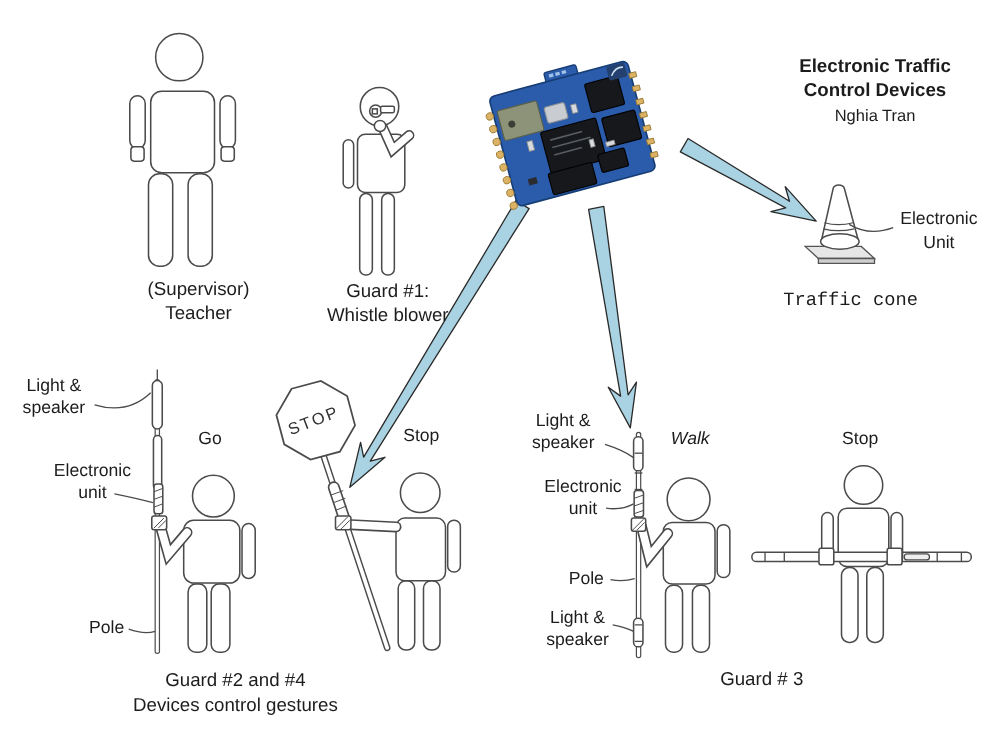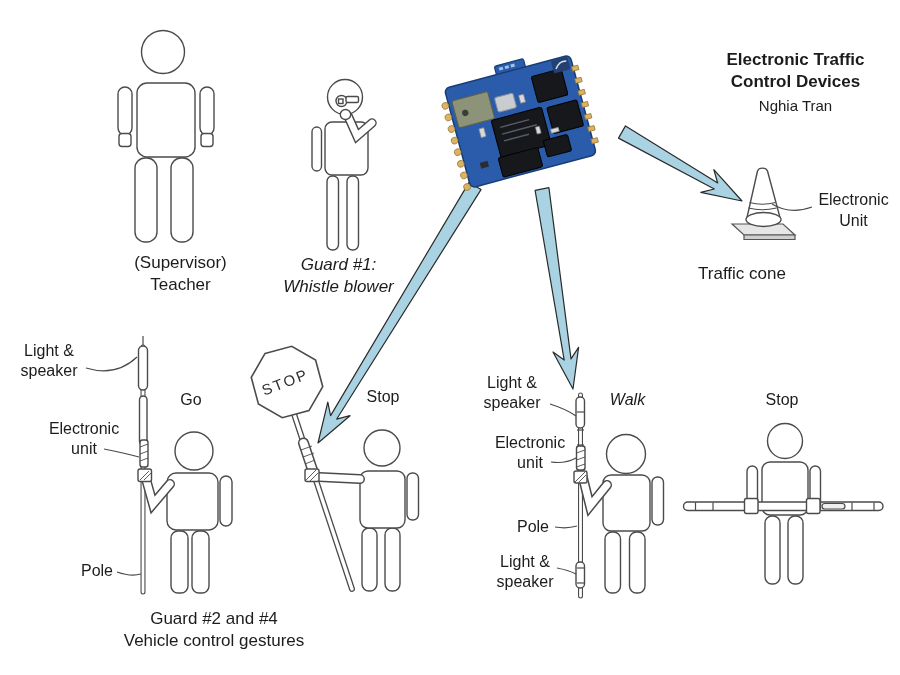--- a/index.html
+++ b/index.html
@@ -203,31 +203,31 @@
   <div class="bold t17">Electronic Traffic</div>
   <div class="bold t17">Control Devices</div>
   <div class="t15">Nghia Tran</div>
 </div>
 
 <div class="lbl cap" style="left:103px;top:252px;width:155px;">
   <div>(Supervisor)</div>
   <div>Teacher</div>
 </div>
 
-<div class="lbl cap" style="left:256px;top:254px;width:165px;font-style:italic;">
+<div class="lbl cap" style="left:270px;top:254px;width:165px;">
   <div>Guard #1:</div>
   <div>Whistle blower</div>
 </div>
 
 <div class="lbl" style="left:806px;top:189px;width:95px;line-height:21px;">
   <div>Electronic</div>
   <div>Unit</div>
 </div>
 
-<div class="lbl cap" style="left:687px;top:263px;width:110px;">Traffic cone</div>
+<div class="lbl cap" style="left:712px;top:263px;width:110px;font-family:Liberation Mono, monospace;">Traffic cone</div>
 
 <div class="lbl" style="left:11px;top:341px;width:76px;">
   <div>Light &amp;</div>
   <div>speaker</div>
 </div>
 
 <div class="lbl" style="left:45px;top:419px;width:78px;">
   <div>Electronic</div>
   <div>unit</div>
 </div>
@@ -252,19 +252,20 @@
 <div class="lbl" style="left:487px;top:552px;width:76px;">
   <div>Light &amp;</div>
   <div>speaker</div>
 </div>
 
 <div class="lbl" style="left:600px;top:390px;width:55px;font-style:italic;">Walk</div>
 <div class="lbl" style="left:753px;top:390px;width:58px;">Stop</div>
 
 <div class="lbl cap" style="left:93px;top:608px;width:242px;">
   <div>Guard #2 and #4</div>
-  <div>Vehicle control gestures</div>
+  <div>Devices control gestures</div>
 </div>
 
 <div class="lbl cap" style="left:570px;top:606px;width:245px;line-height:23px;">
+  <div>Guard # 3</div>
 </div>
 
 </div>
 
 </body></html>

